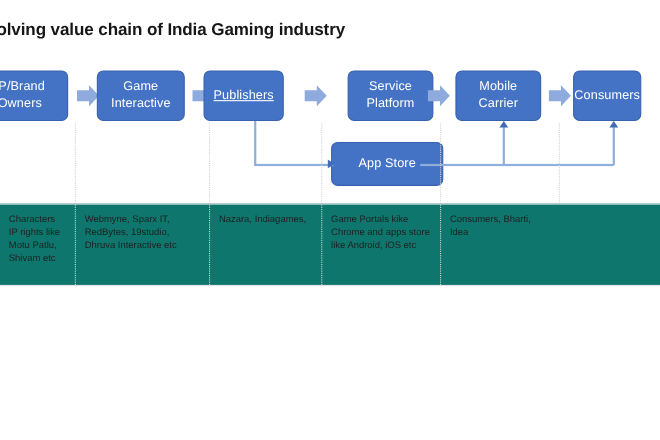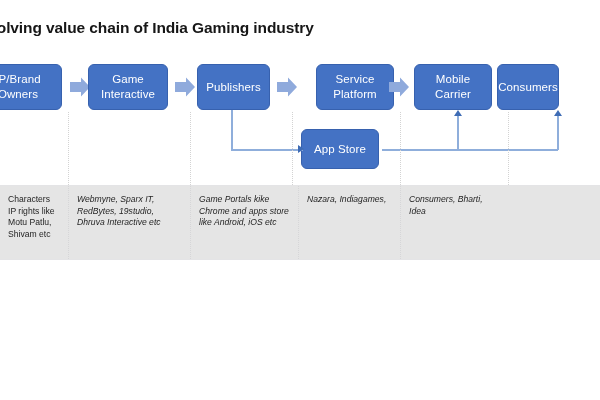--- a/index.html
+++ b/index.html
@@ -92,37 +92,36 @@
     border-left: 1px dotted #D3D3D3;
   }
 
   
   #detail-table {
     position: absolute;
     left: 0;
     top: 185px;
     width: 600px;
     height: 73px;
-    background: #e5e5e5;
+    background: #0f766e;
     border-top: 1px solid #E4E4E6;
     border-bottom: 1px solid #E4E4E6;
     display: flex;
   }
   .detail-cell {
     position: relative;
     box-sizing: border-box;
     padding: 8px 8px 4px 8px;
     font-size: 8.6px;
     line-height: 11.6px;
     color: #1f1f1f;
     overflow: hidden;
   }
   .detail-cell + .detail-cell {
     border-left: 1px dotted #D6D6D8;
-    font-style: italic;
   }
 </style>
 </head>
 <body>
 
 <div id="slide">
 
   <div id="slide-title">Evolving value chain of India Gaming industry</div>
 
   <div class="chain-box" style="left:-26px; top:64px; width:88px; height:46px;">IP/Brand Owners</div>
@@ -134,21 +133,21 @@
   </div>
 
   <div class="chain-box" style="left:88px; top:64px; width:80px; height:46px;">Game Interactive</div>
 
   <div class="chevron" style="left:174px; top:76px;">
     <svg width="22" height="22" viewBox="0 0 22 22">
       <path d="M1 6 H12 V1.5 L21 11 L12 20.5 V16 H1 Z" fill="#8FAADC"></path>
     </svg>
   </div>
 
-  <div class="chain-box" style="left:197px; top:64px; width:73px; height:46px;">Publishers</div>
+  <div class="chain-box" style="left:185px; top:64px; width:73px; height:46px;text-decoration:underline;">Publishers</div>
 
   <div class="chevron" style="left:276px; top:76px;">
     <svg width="22" height="22" viewBox="0 0 22 22">
       <path d="M1 6 H12 V1.5 L21 11 L12 20.5 V16 H1 Z" fill="#8FAADC"></path>
     </svg>
   </div>
 
   <div class="chain-box" style="left:316px; top:64px; width:78px; height:46px;">Service Platform</div>
 
   <div class="chevron" style="left:388px; top:76px;">
@@ -158,23 +157,23 @@
   </div>
 
   <div class="chain-box" style="left:414px; top:64px; width:78px; height:46px;">Mobile Carrier</div>
 
   <div class="chevron" style="left:498px; top:76px;">
     <svg width="22" height="22" viewBox="0 0 22 22">
       <path d="M1 6 H12 V1.5 L21 11 L12 20.5 V16 H1 Z" fill="#8FAADC"></path>
     </svg>
   </div>
 
-  <div class="chain-box" style="left:497px; top:64px; width:62px; height:46px;">Consumers</div>
+  <div class="chain-box" style="left:521px; top:64px; width:62px; height:46px;">Consumers</div>
 
-  <div class="chain-box" style="left:301px; top:129px; width:78px; height:40px;">App Store</div>
+  <div class="chain-box" style="left:301px; top:129px; width:102px; height:40px;">App Store</div>
 
   <div class="conn conn-v" style="left:231px; top:110px; height:40px;"></div>
   <div class="conn conn-h" style="left:231px; top:149px; width:72px;"></div>
   <div class="arrowhead right" style="left:298px; top:145px;"></div>
 
   <div class="conn conn-h" style="left:382px; top:149px; width:176px;"></div>
 
   <div class="conn conn-v" style="left:457px; top:114px; height:36px;"></div>
   <div class="arrowhead up" style="left:454px; top:110px;"></div>
 
@@ -183,18 +182,18 @@
 
   <div class="guide" style="left:68px;  height:73px;"></div>
   <div class="guide" style="left:190px; height:73px;"></div>
   <div class="guide" style="left:292px; height:73px;"></div>
   <div class="guide" style="left:400px; height:73px;"></div>
   <div class="guide" style="left:508px; height:73px;"></div>
 
   <div id="detail-table">
     <div class="detail-cell" style="width:68px;">Characters IP rights like Motu Patlu, Shivam etc</div>
     <div class="detail-cell" style="width:122px;">Webmyne, Sparx IT, RedBytes, 19studio, Dhruva Interactive etc</div>
+    <div class="detail-cell" style="width:102px;">Nazara, Indiagames,</div>
     <div class="detail-cell" style="width:108px;">Game Portals kike Chrome and apps store like Android, iOS etc</div>
-    <div class="detail-cell" style="width:102px;">Nazara, Indiagames,</div>
     <div class="detail-cell" style="width:108px;">Consumers, Bharti, Idea</div>
   </div>
 
 </div>
 
 </body></html>

